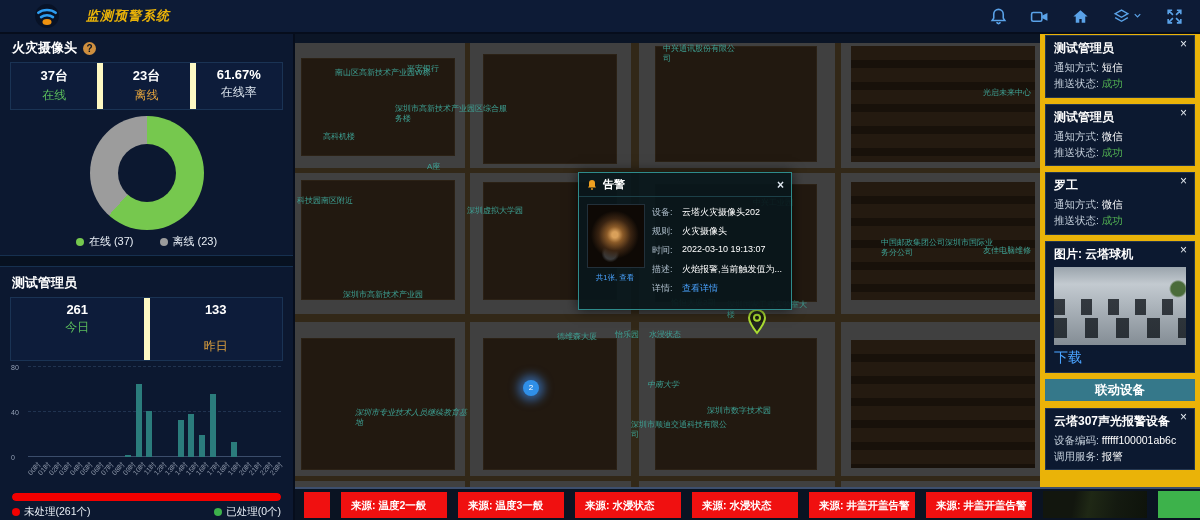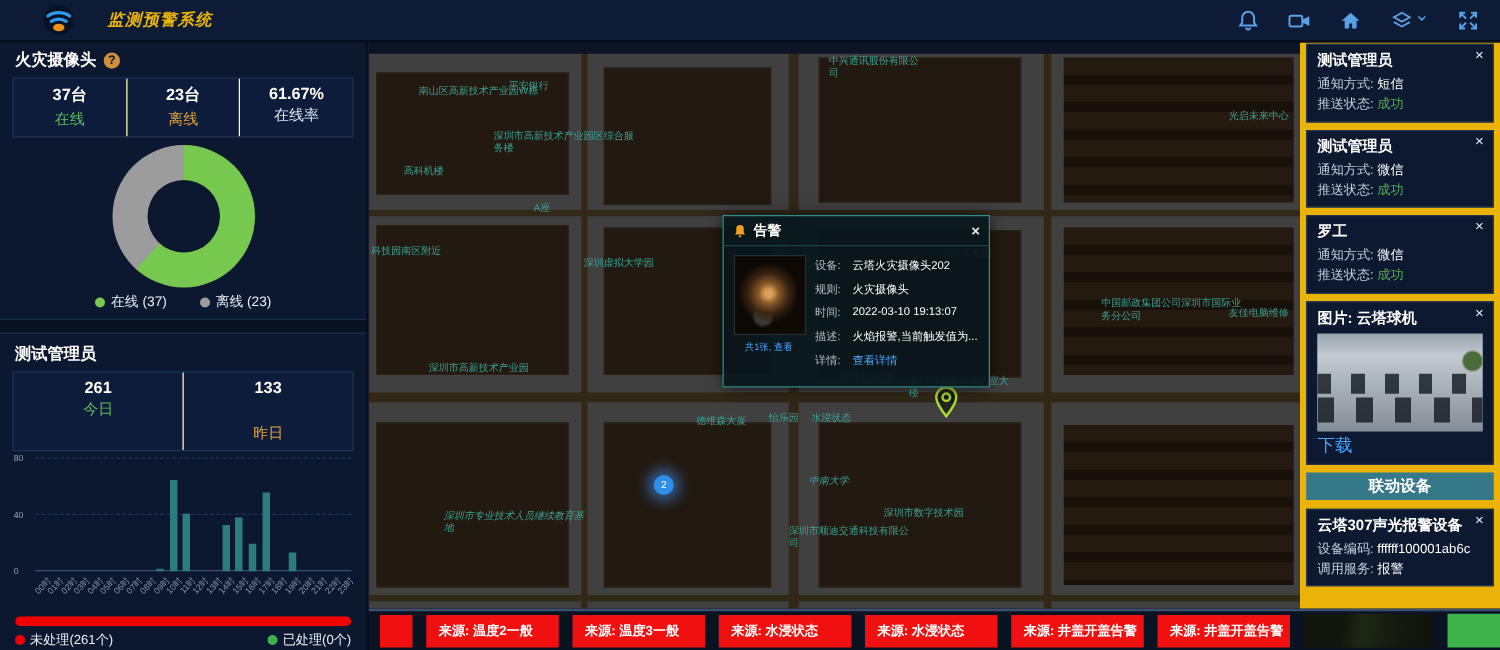--- a/index.html
+++ b/index.html
@@ -13,21 +13,21 @@
   .h-icons{margin-left:auto;margin-right:16px;display:flex;align-items:center;gap:22px;}
   .h-icons .hic{width:19px;height:19px;display:inline-flex;cursor:pointer;}
   .h-icons svg{width:19px;height:19px;}
   .layers-wrap{display:flex;align-items:center;gap:1px;}
   .chev svg{width:11px;height:11px;}
   
   .left{position:absolute;top:32px;left:0;bottom:0;width:295px;background:#0c1830;border-right:2px solid #060d1c;box-sizing:border-box;overflow:hidden;}
   .sec-h{display:flex;align-items:center;gap:6px;padding:7px 12px 5px;color:#fff;font-weight:bold;font-size:13px;}
   .help{width:13px;height:13px;border-radius:50%;background:#cf8f3e;color:#0a1322;font-size:10px;font-weight:bold;text-align:center;line-height:13px;cursor:pointer;}
   .stat-grid{display:flex;border:1px solid #1a3354;margin:0 10px;background:#0d1c3a;}
-  .stat-cell{flex:1;border-left:1px solid #fef9c3;padding:4px 0 5px;text-align:center;}
+  .stat-cell{flex:1;border-left:6px solid #fef9c3;padding:4px 0 5px;text-align:center;}
   .stat-cell:first-child{border-left:none;}
   .stat-val{color:#fff;font-weight:bold;font-size:13px;}
   .stat-lbl{font-size:12px;margin-top:2px;}
   .donut-wrap{display:flex;justify-content:center;margin:6px 0 4px;}
   .donut{position:relative;width:114px;height:114px;border-radius:50%;}
   .donut::after{content:"";position:absolute;left:28px;top:28px;width:58px;height:58px;border-radius:50%;background:#0c1830;}
   .legend{display:flex;justify-content:center;gap:26px;font-size:11px;color:#e8eef5;margin-bottom:2px;}
   .legend .li{display:flex;align-items:center;gap:5px;}
   .dot{width:8px;height:8px;border-radius:50%;display:inline-block;}
   .divider{height:10px;background:#071120;border-top:1px solid #16304f;border-bottom:1px solid #16304f;margin-top:6px;}

